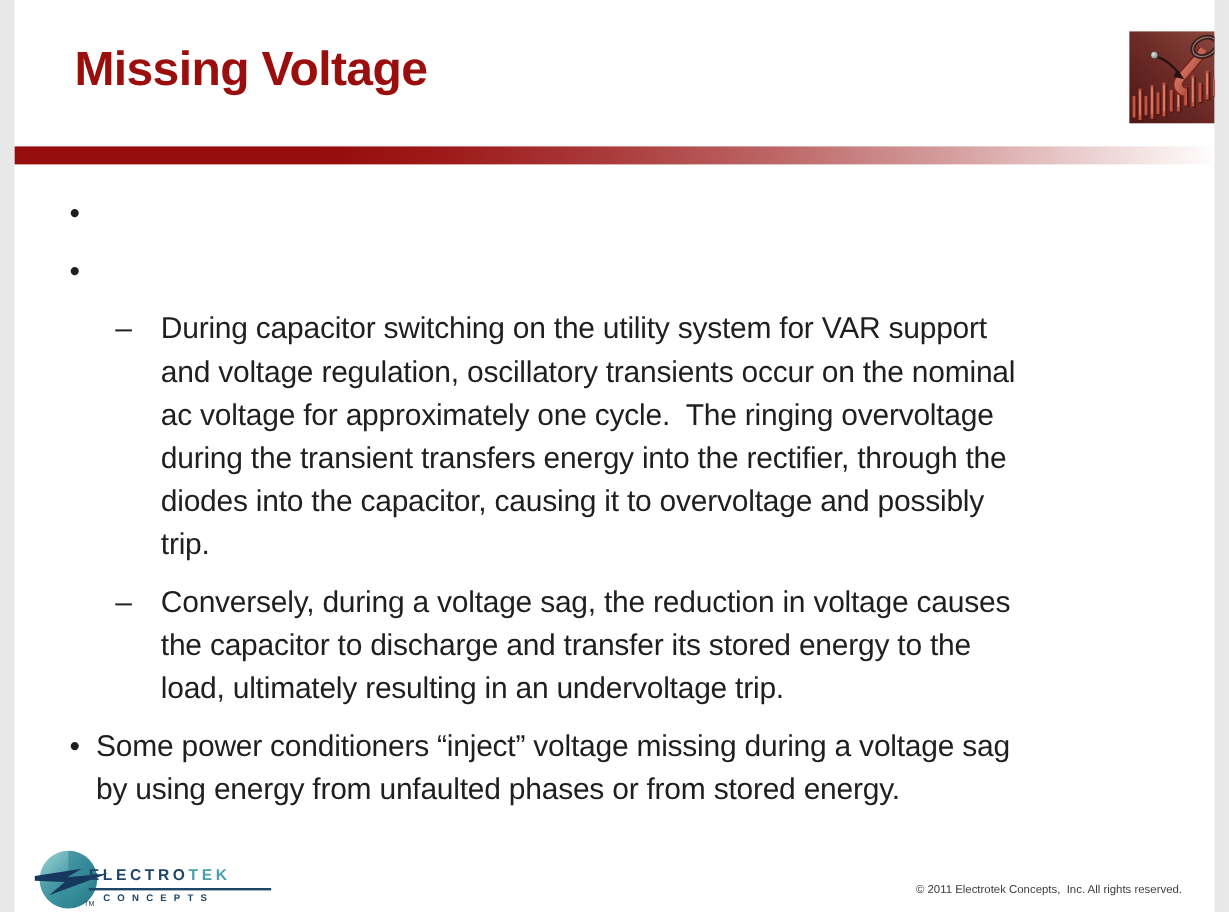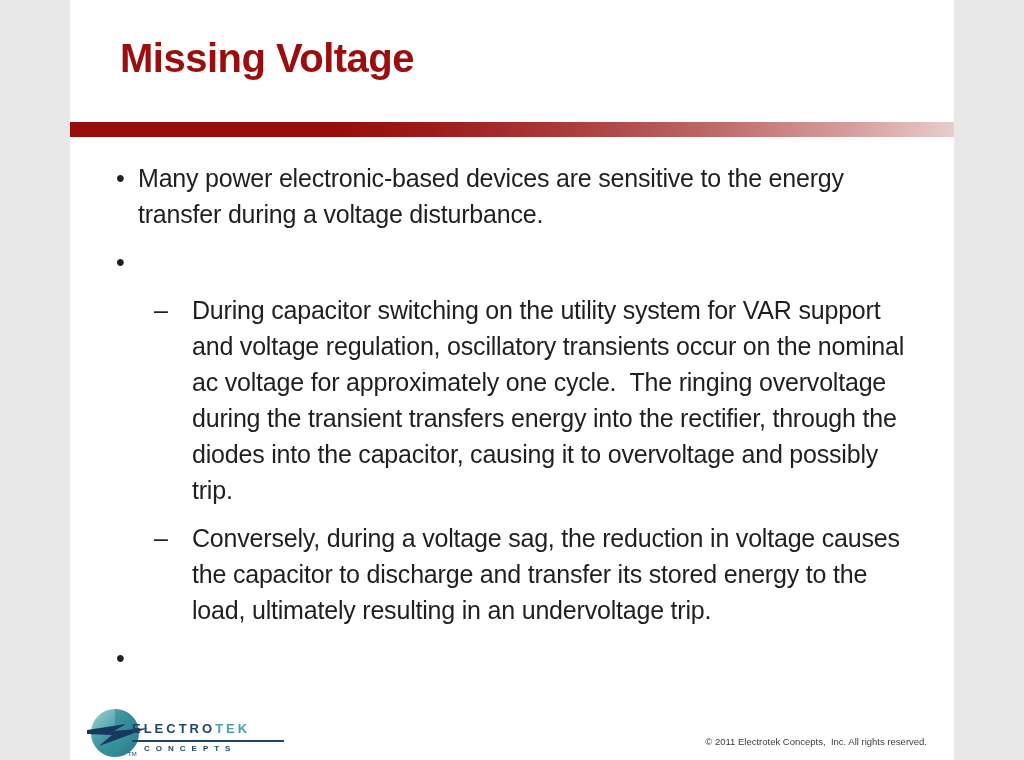--- a/index.html
+++ b/index.html
@@ -1,17 +1,17 @@
 <!DOCTYPE html>
 <html><head>
 <meta charset="utf-8">
 <style>
   html,body{margin:0;padding:0;background:#e8e8e8;}
   .slide{
-    position:relative;width:884px;height:760px;background:#ffffff;
+    position:relative;width:1000px;height:760px;background:#ffffff;
     overflow:hidden;font-family:"Liberation Sans",sans-serif;margin:0 auto;
   }
   .slide-title{
     position:absolute;left:50px;top:36px;
     font-size:40px;font-weight:bold;color:#9a0e0e;letter-spacing:-0.5px;
   }
   .corner-art{
     position:absolute;left:929px;top:26px;width:78px;height:77px;
   }
   .divider-bar{
@@ -98,22 +98,20 @@
       <circle cx="21" cy="20" r="3.2" fill="url(#sph)" stroke="#2b1a1a" stroke-width="0.6"></circle>
     </svg>
   </div>
 
   <div class="divider-bar"></div>
 
   <div class="content">
 
     <div class="item l1">
       <span class="marker">•</span>
-      <span class="item-text">Many power electronic-based devices are sensitive to the energy
-transfer during a voltage disturbance.</span>
     </div>
 
     <div class="item l1">
       <span class="marker">•</span>
     </div>
 
     <div class="item l2">
       <span class="marker">–</span>
       <span class="item-text">During capacitor switching on the utility system for VAR support
 and voltage regulation, oscillatory transients occur on the nominal
@@ -125,20 +123,22 @@
 
     <div class="item l2">
       <span class="marker">–</span>
       <span class="item-text">Conversely, during a voltage sag, the reduction in voltage causes
 the capacitor to discharge and transfer its stored energy to the
 load, ultimately resulting in an undervoltage trip.</span>
     </div>
 
     <div class="item l1">
       <span class="marker">•</span>
+      <span class="item-text">Some power conditioners “inject” voltage missing during a voltage sag
+by using energy from unfaulted phases or from stored energy.</span>
     </div>
 
   </div>
 
   <div class="footer-logo">
     <svg class="globe-svg" width="95" height="54" viewBox="0 0 95 54">
       <defs>
         <linearGradient id="tealGrad" x1="0" y1="0" x2="1" y2="1">
           <stop offset="0" stop-color="#9ed3d4"></stop>
           <stop offset="0.55" stop-color="#3e96a2"></stop>

